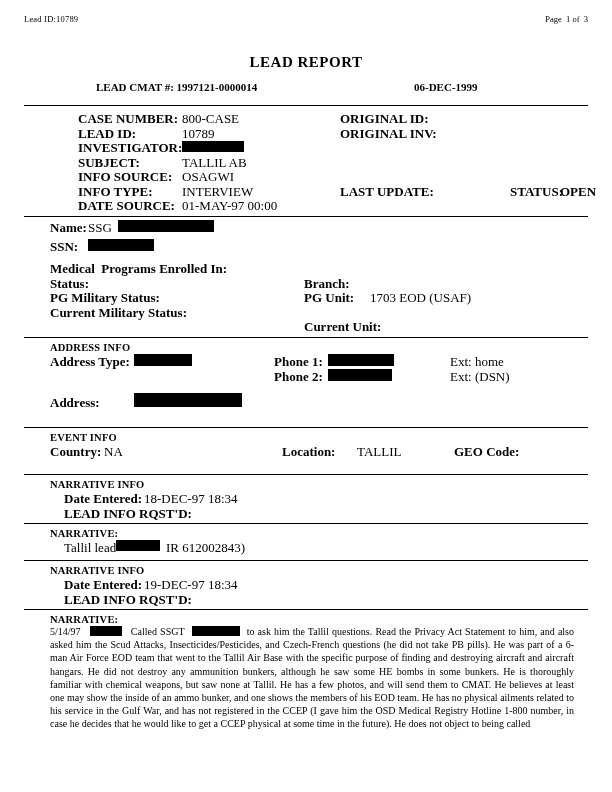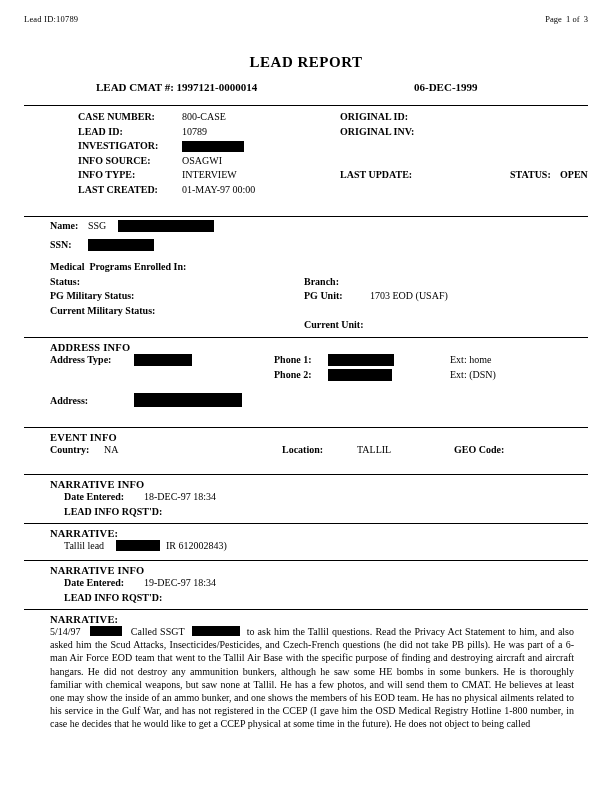--- a/index.html
+++ b/index.html
@@ -91,21 +91,21 @@
   .sec-title {
     font-size: 10.5px;
     font-weight: bold;
     letter-spacing: 0.2px;
     padding-left: 28px;
     padding-top: 2px;
   }
   .line {
     position: relative;
     height: 14.5px;
-    font-size: 10px;
+    font-size: 13px;
   }
   .lbl {
     position: absolute;
     font-weight: bold;
     white-space: pre;
   }
   .val {
     position: absolute;
     white-space: pre;
   }
@@ -154,32 +154,36 @@
         <div class="line">
           <span class="lbl" style="left:26px;">LEAD ID:</span>
           <span class="val" style="left:130px;">10789</span>
           <span class="lbl" style="left:288px;">ORIGINAL INV:</span>
         </div>
         <div class="line">
           <span class="lbl" style="left:26px;">INVESTIGATOR:</span>
           <span class="red" style="left:130px; top:1px; width:62px; height:11px;"></span>
         </div>
         <div class="line">
+          <span class="lbl" style="left:26px;">SUBJECT:</span>
+          <span class="val" style="left:130px;">TALLIL AB</span>
+        </div>
+        <div class="line">
           <span class="lbl" style="left:26px;">INFO SOURCE:</span>
           <span class="val" style="left:130px;">OSAGWI</span>
         </div>
         <div class="line">
           <span class="lbl" style="left:26px;">INFO TYPE:</span>
           <span class="val" style="left:130px;">INTERVIEW</span>
           <span class="lbl" style="left:288px;">LAST UPDATE:</span>
           <span class="lbl" style="left:458px;">STATUS:</span>
           <span class="lbl" style="left:508px;">OPEN</span>
         </div>
         <div class="line">
-          <span class="lbl" style="left:26px;">LAST CREATED:</span>
+          <span class="lbl" style="left:26px;">DATE SOURCE:</span>
           <span class="val" style="left:130px;">01-MAY-97 00:00</span>
         </div>
       </div>
     </div>
 
     <hr class="rule">
 
     <div class="sec" style="height:116px;">
       <div class="sec-inner" style="padding-left:26px; padding-top:1px;">
         <div class="line">

